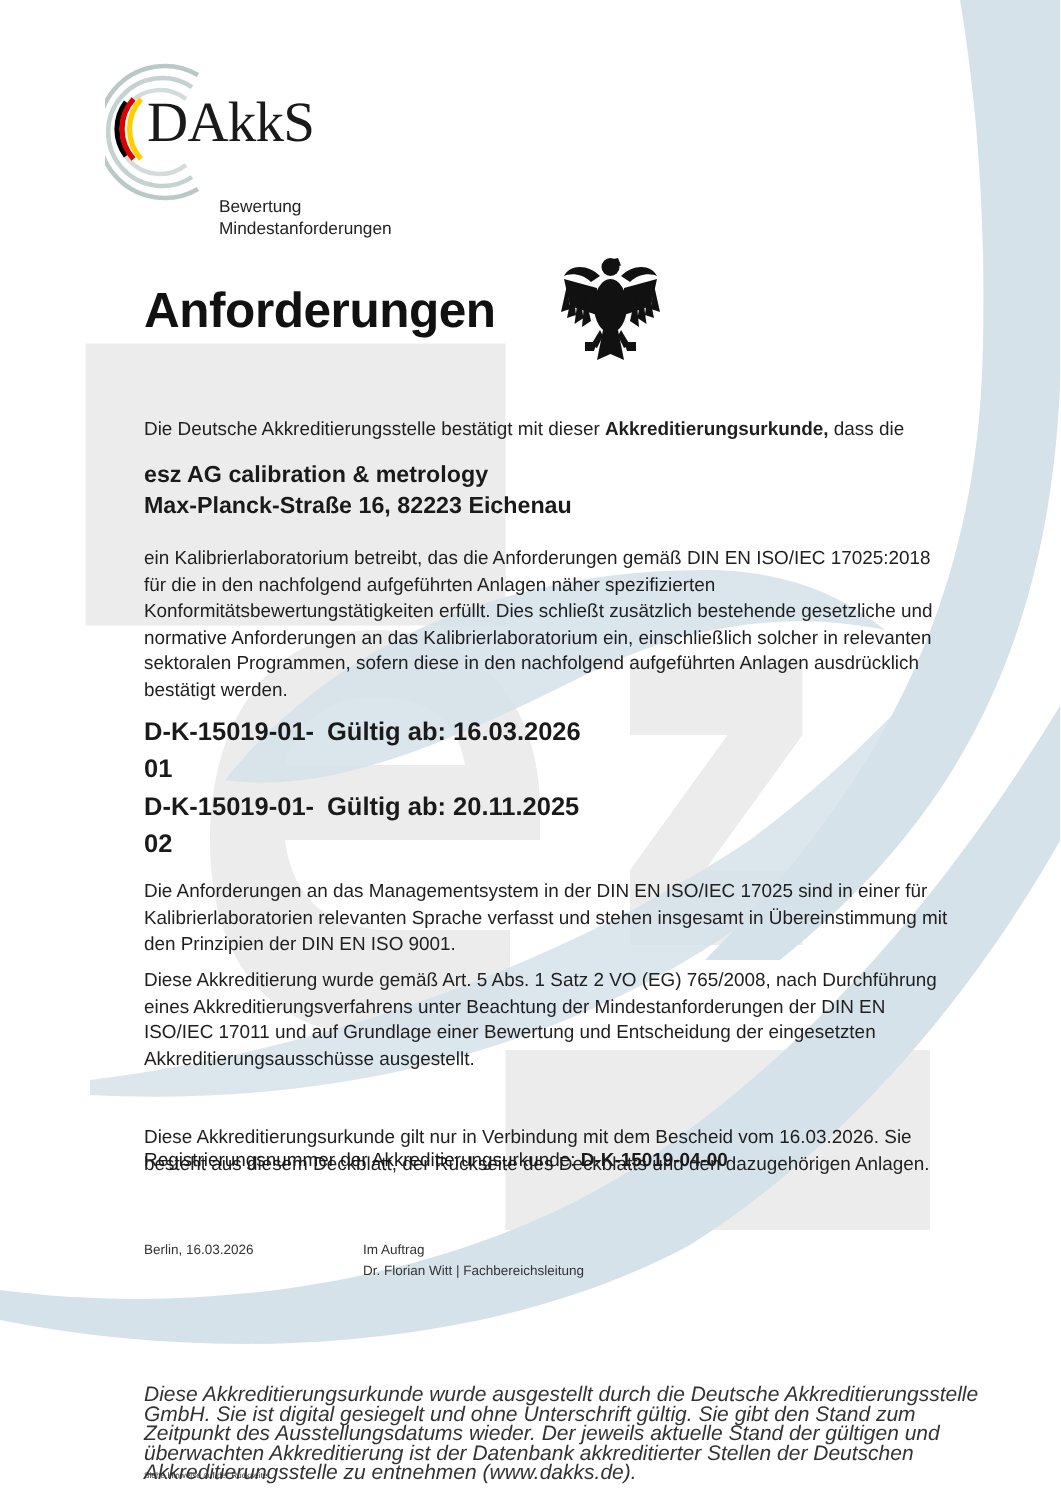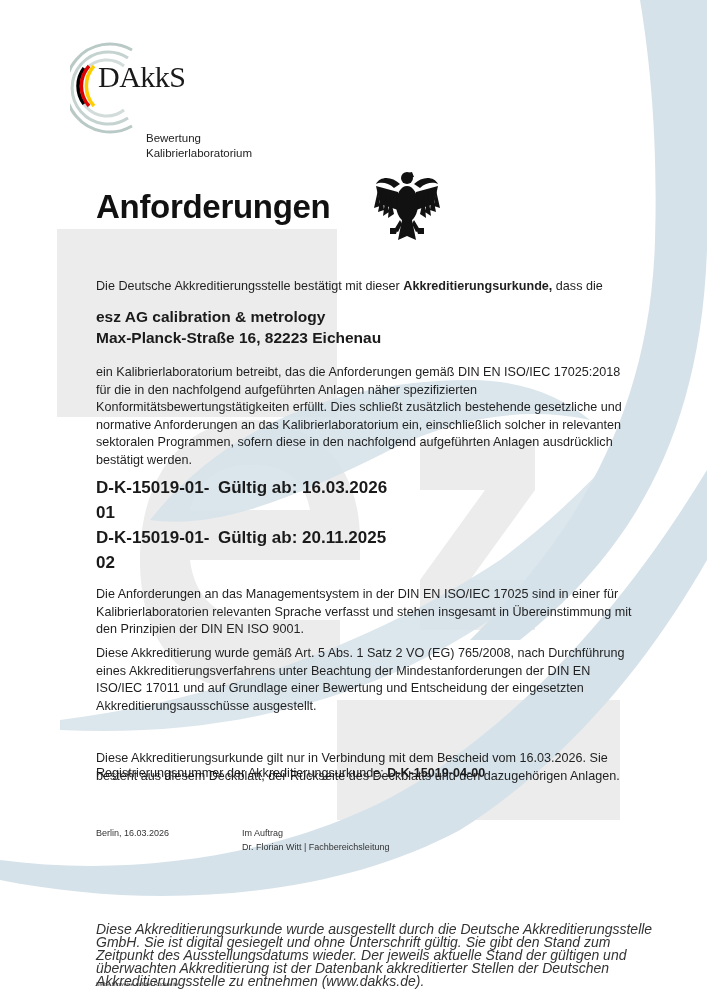--- a/index.html
+++ b/index.html
@@ -2,21 +2,21 @@
 <html><head>
 <meta charset="utf-8">
 <style>
   html, body { margin: 0; padding: 0; background: #ffffff; }
   body { width: 707px; height: 999px; position: relative; overflow: hidden;
          font-family: "Liberation Sans", "DejaVu Sans", sans-serif; color: #1a1a1a; }
   .bg { position: absolute; left: 0; top: 0; width: 707px; height: 999px; z-index: 0; }
   .layer { position: absolute; z-index: 1; }
   .logo { left: 70px; top: 38px; width: 200px; height: 100px; }
   .logo-text { position: absolute; left: 28px; top: 22px; font-family: "Liberation Serif", "DejaVu Serif", serif;
-               font-size: 30px; color: #1a1a1a; letter-spacing: -0.5px; }
+               font-size: 38px; color: #1a1a1a; letter-spacing: -0.5px; }
   .logo-sub { position: absolute; left: 76px; top: 93px; font-size: 11.5px; line-height: 15px; color: #222; }
   .title { left: 96px; top: 188px; font-size: 33px; font-weight: bold; color: #111; letter-spacing: -0.3px; }
   .eagle { left: 372px; top: 166px; width: 70px; height: 78px; }
   .txt { font-size: 12.6px; line-height: 17.5px; color: #1f1f1f; left: 96px; width: 540px; }
   .intro { top: 278px; }
   .org { left: 96px; top: 306px; font-size: 15.5px; line-height: 21px; font-weight: bold; color: #1a1a1a; }
   .para1 { top: 364px; }
   .ids { left: 96px; top: 475px; font-size: 17px; font-weight: bold; line-height: 25px; }
   .ids .row { display: flex; }
   .ids .code { width: 122px; }
@@ -54,21 +54,21 @@
     <path d="M62,12 A44,44 0 1,0 62,88" fill="none" stroke="#b9c9c6" stroke-width="3"></path>
     <path d="M58,20 A36,36 0 1,0 58,80" fill="none" stroke="#c5d3d0" stroke-width="3"></path>
     <path d="M54,28 A28,28 0 1,0 54,72" fill="none" stroke="#d2dcda" stroke-width="3"></path>
     <path d="M14,30 A30,30 0 0,0 14,66" fill="none" stroke="#000000" stroke-width="3.5"></path>
     <path d="M19,28 A30,30 0 0,0 19,68" fill="none" stroke="#dd0000" stroke-width="3.5"></path>
     <path d="M24,28 A30,30 0 0,0 24,68" fill="none" stroke="#ffce00" stroke-width="3.5"></path>
   </svg>
   <div class="logo-text">DAkkS</div>
   <div class="logo-sub">
     <div>Bewertung</div>
-    <div>Kalibrierlaboratorium</div>
+    <div>Mindestanforderungen</div>
   </div>
 </div>
 
 <div class="layer title">Anforderungen</div>
 
 <svg class="layer eagle" viewBox="0 0 70 78">
   <g fill="#111">
     <circle cx="35" cy="12" r="6"></circle>
     <path d="M31,8 L40,6 L42,11 L36,12 Z"></path>
     <path d="M28,18 C20,10 8,10 4,18 C8,16 16,16 22,22 Z"></path>

